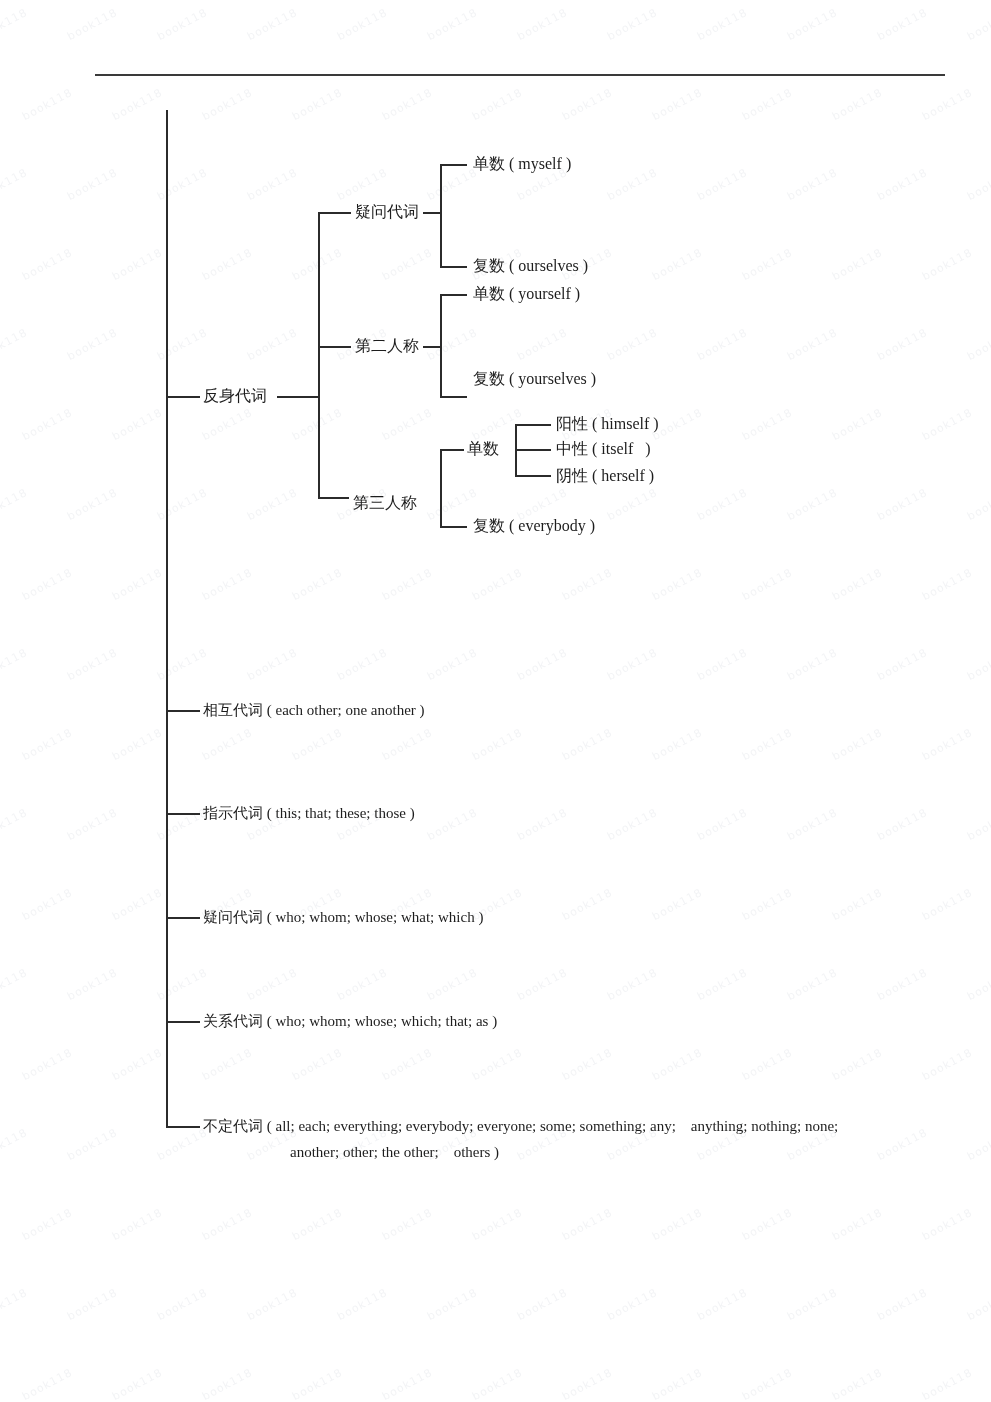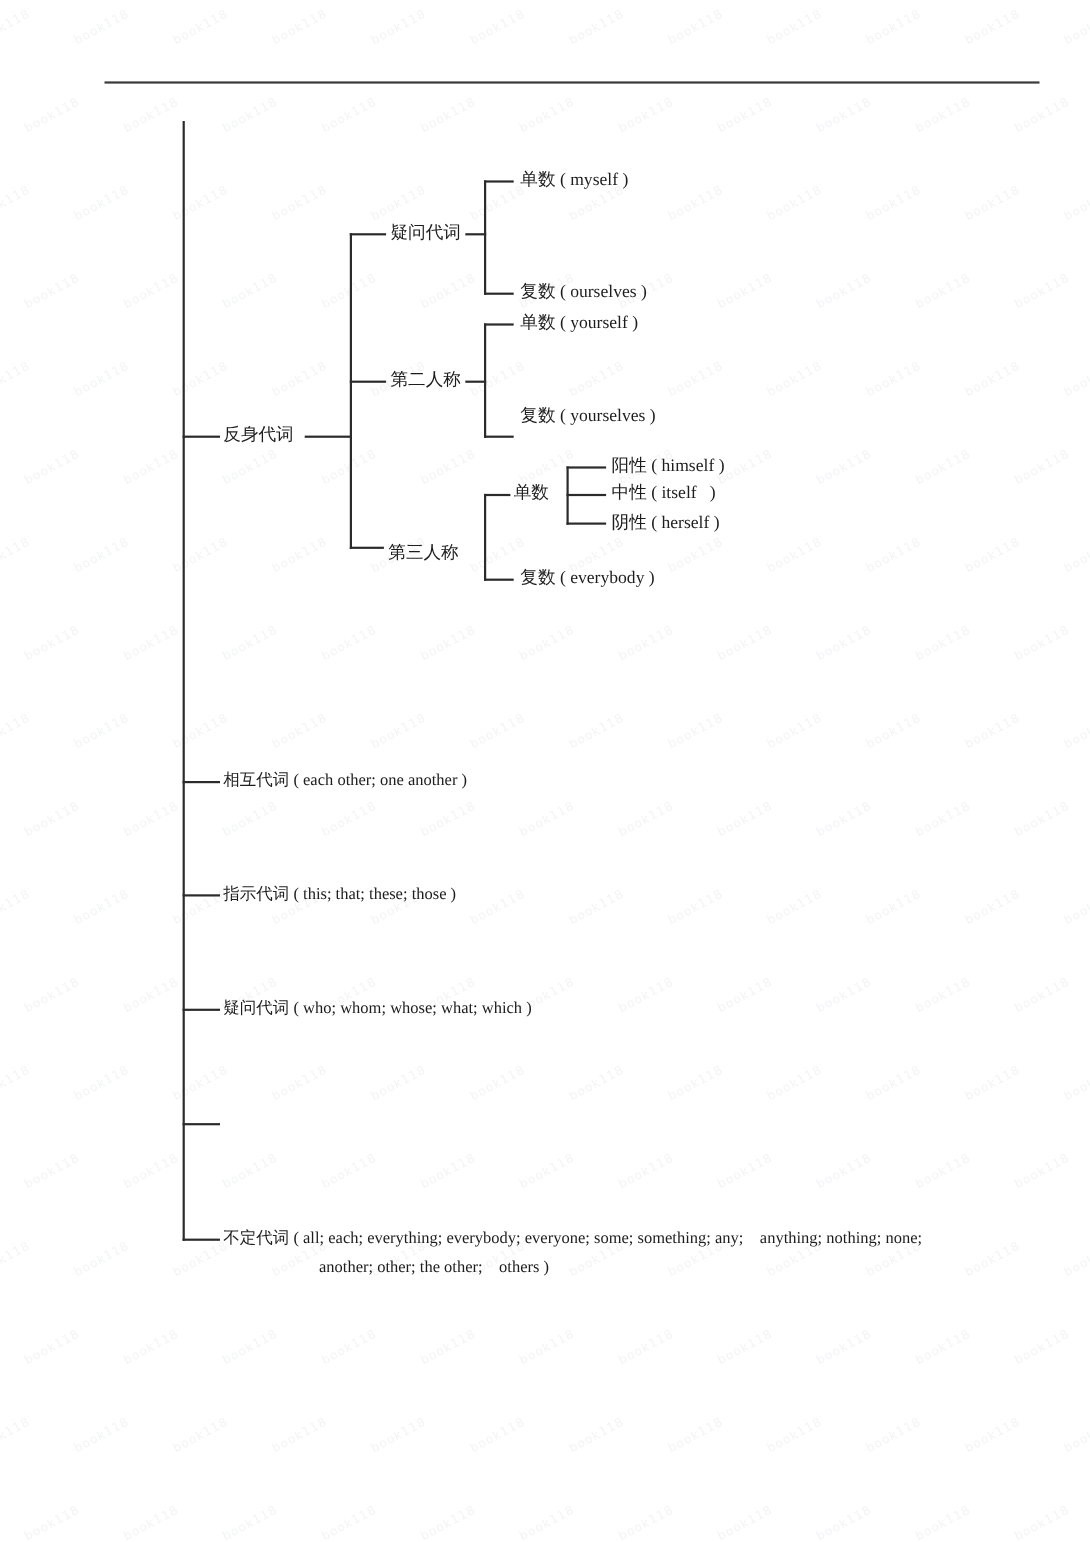--- a/index.html
+++ b/index.html
@@ -312,17 +312,18 @@
   <span class="node" style="left:353px;top:492px;">第三人称</span>
   <span class="node" style="left:467px;top:438px;">单数</span>
   <span class="node" style="left:556px;top:413px;">阳性 ( himself )</span>
   <span class="node" style="left:556px;top:438px;">中性 ( itself   )</span>
   <span class="node" style="left:556px;top:465px;">阴性 ( herself )</span>
   <span class="node" style="left:473px;top:515px;">复数 ( everybody )</span>
 
   <span class="row" style="left:203px;top:699px;">相互代词 ( each other; one another )</span>
   <span class="row" style="left:203px;top:802px;">指示代词 ( this; that; these; those )</span>
   <span class="row" style="left:203px;top:906px;">疑问代词 ( who; whom; whose; what; which )</span>
+  <span class="row" style="left:203px;top:1010px;">关系代词 ( who; whom; whose; which; that; as )</span>
   <span class="row" style="left:203px;top:1115px;">不定代词 ( all; each; everything; everybody; everyone; some; something; any;    anything; nothing; none;</span>
   <span class="row" style="left:290px;top:1141px;">another; other; the other;    others )</span>
 
 
 </div>
 
 </body></html>

